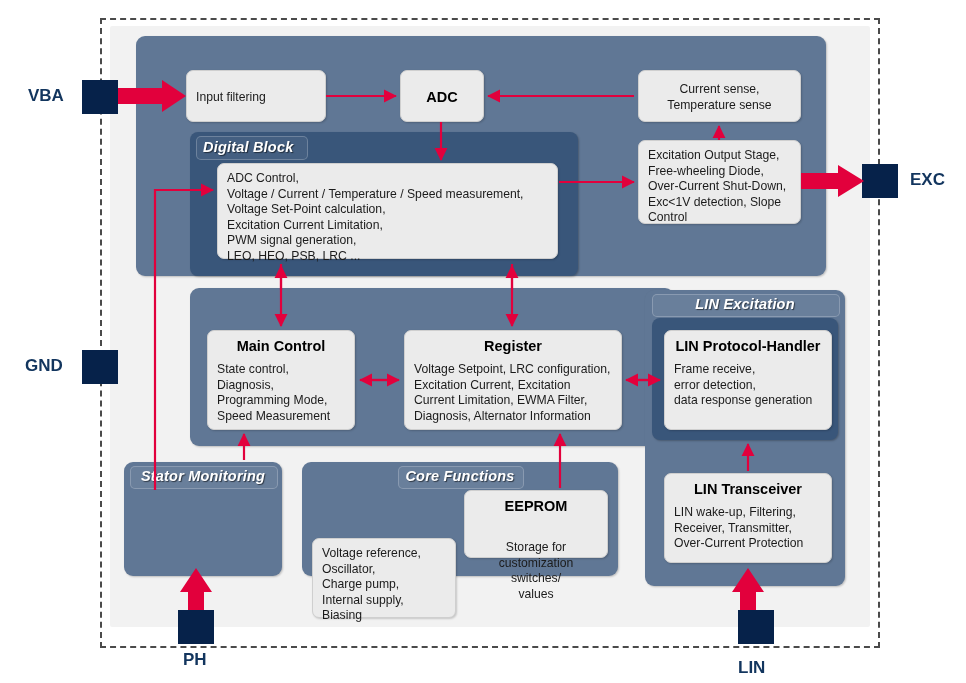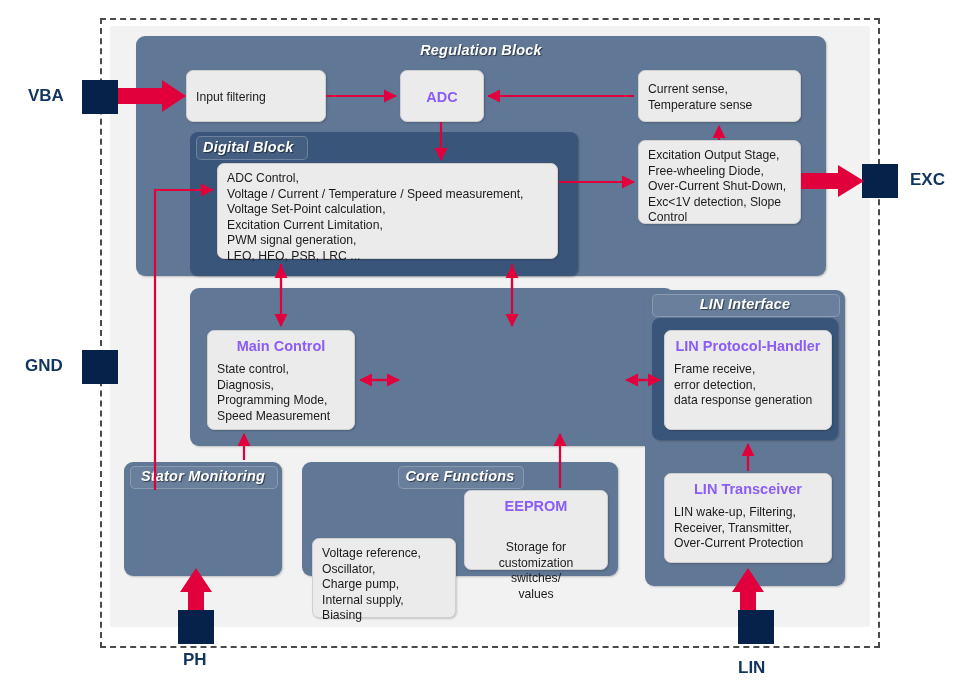--- a/index.html
+++ b/index.html
@@ -30,21 +30,21 @@
   
   .title-plate{position:absolute;background:rgba(255,255,255,.06);
     border:1px solid rgba(255,255,255,.22);border-radius:5px;}
 
   
   .box{position:absolute;background:#ebebeb;border:1px solid #cfcfcf;
     border-radius:7px;box-sizing:border-box;
     box-shadow:1px 1px 2px rgba(0,0,0,.18);
     color:#1b1b1b;}
   .box .hd{display:block;text-align:center;font-weight:bold;font-size:14.5px;
-    color:#8b5cf6;}
+    color:#000000;}
   .box .bd{display:block;font-size:12.2px;line-height:1.28;color:#1b1b1b;
     white-space:pre-line;}
   .box.pad{padding:7px 9px;}
   .box.ctr .bd{text-align:center;margin-top:18px;}
 
   
   .pin{position:absolute;background:#06224a;}
   .pin-label{position:absolute;color:#12355e;font-weight:bold;font-size:17px;
     white-space:nowrap;}
   svg.arrows{position:absolute;left:0;top:0;width:966px;height:683px;
@@ -52,31 +52,30 @@
 </style>
 </head>
 <body>
 
 <div id="root">
 
   <div class="chip-boundary"></div>
   <div class="device-area"></div>
 
   <div class="panel" style="left:136px;top:36px;width:690px;height:240px;"></div>
-  <div class="panel-title center" style="left:136px;top:42px;width:690px;">Regulation Block</div>
 
   <div class="box pad" style="left:186px;top:70px;width:140px;height:52px;">
     <span class="bd" style="padding-top:12px;">Input filtering</span>
   </div>
 
   <div class="box pad ctr" style="left:400px;top:70px;width:84px;height:52px;">
     <span class="hd" style="padding-top:11px;">ADC</span>
   </div>
 
-  <div class="box pad" style="left:638px;top:70px;width:163px;height:52px;">
+  <div class="box pad" style="left:638px;top:70px;width:163px;height:52px;text-align:center;">
     <span class="bd" style="padding-top:4px;">Current sense,
 Temperature sense</span>
   </div>
 
   <div class="box pad" style="left:638px;top:140px;width:163px;height:84px;">
     <span class="bd">Excitation Output Stage,
 Free-wheeling Diode,
 Over-Current Shut-Down,
 Exc&lt;1V detection, Slope
 Control</span>
@@ -98,24 +97,31 @@
   <div class="panel" style="left:190px;top:288px;width:484px;height:158px;"></div>
 
   <div class="box pad" style="left:207px;top:330px;width:148px;height:100px;">
     <span class="hd">Main Control</span>
     <span class="bd" style="padding-top:8px;">State control,
 Diagnosis,
 Programming Mode,
 Speed Measurement</span>
   </div>
 
+  <div class="box pad" style="left:404px;top:330px;width:218px;height:100px;">
+    <span class="hd">Register</span>
+    <span class="bd" style="padding-top:8px;">Voltage Setpoint, LRC configuration,
+Excitation Current, Excitation
+Current Limitation, EWMA Filter,
+Diagnosis, Alternator Information</span>
+  </div>
 
   <div class="panel" style="left:645px;top:290px;width:200px;height:296px;"></div>
   <div class="title-plate" style="left:652px;top:294px;width:186px;height:21px;"></div>
-  <div class="panel-title center" style="left:652px;top:296px;width:186px;">LIN Interface</div>
+  <div class="panel-title center" style="left:652px;top:296px;width:186px;">LIN Excitation</div>
 
   <div class="panel-dark" style="left:652px;top:318px;width:186px;height:122px;"></div>
 
   <div class="box pad" style="left:664px;top:330px;width:168px;height:100px;">
     <span class="hd">LIN Protocol-Handler</span>
     <span class="bd" style="padding-top:8px;">Frame receive,
 error detection,
 data response generation</span>
   </div>
 
@@ -136,21 +142,21 @@
   <div class="panel-title center" style="left:398px;top:468px;width:124px;">Core Functions</div>
 
   <div class="box pad" style="left:312px;top:490px;width:144px;height:80px;margin-top:48px;">
     <span class="bd">Voltage reference,
 Oscillator,
 Charge pump,
 Internal supply,
 Biasing</span>
   </div>
 
-  <div class="box pad ctr" style="left:464px;top:490px;width:144px;height:80px;">
+  <div class="box pad ctr" style="left:464px;top:490px;width:144px;height:68px;">
     <span class="hd">EEPROM</span>
     <span class="bd" style="padding-top:8px;">Storage for
 customization switches/
 values</span>
   </div>
 
   <div class="pin" style="left:82px;top:80px;width:36px;height:34px;"></div>
   <div class="pin-label" style="left:28px;top:86px;">VBA</div>
 
   <div class="pin" style="left:82px;top:350px;width:36px;height:34px;"></div>

